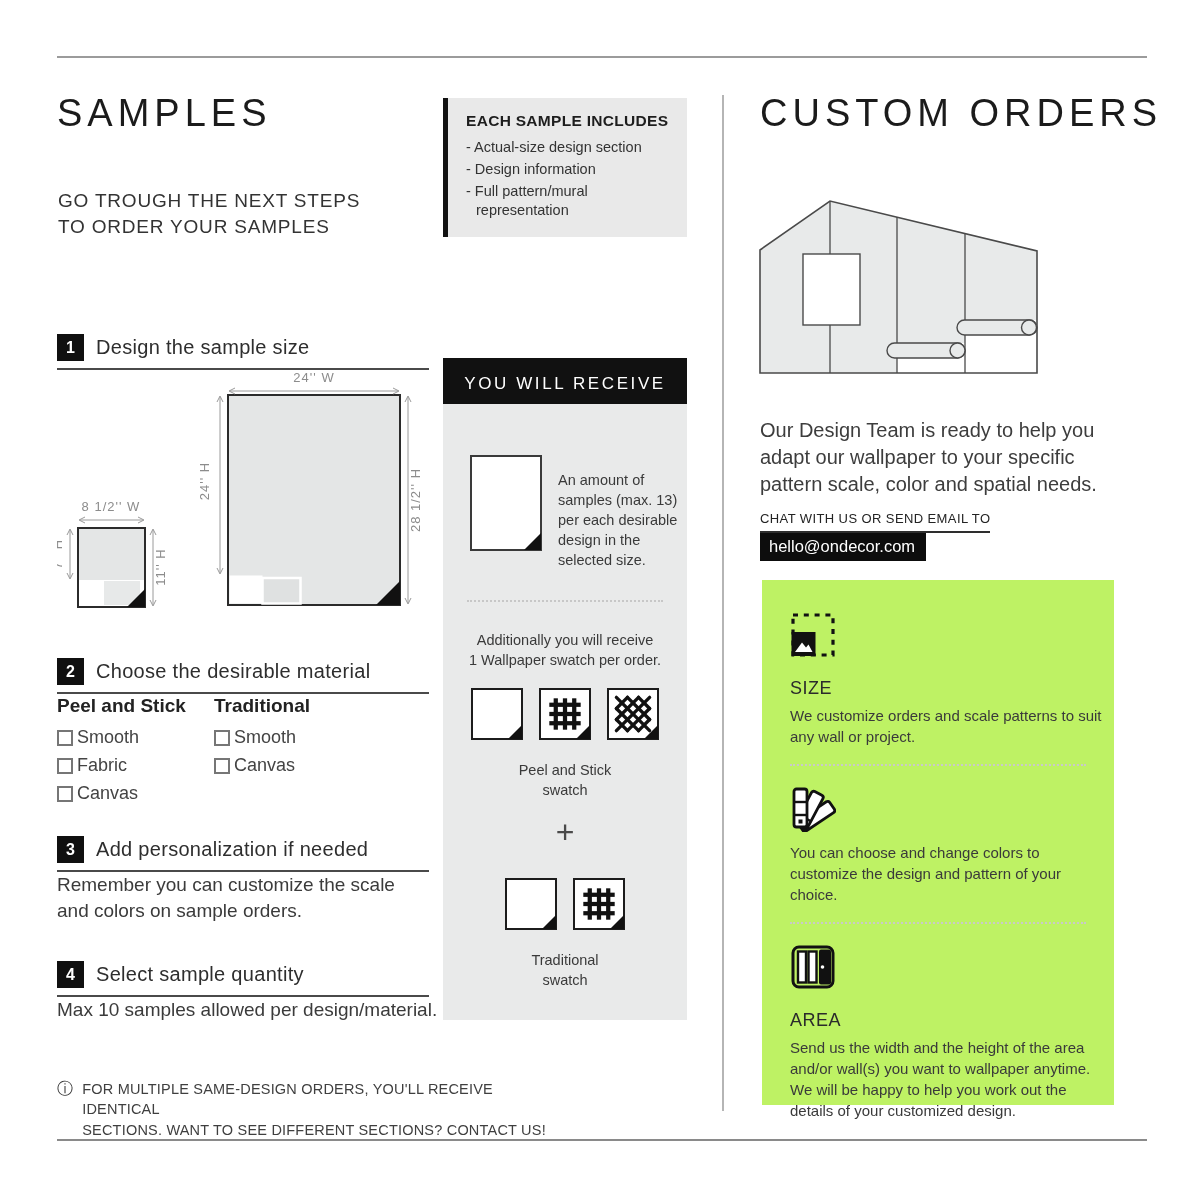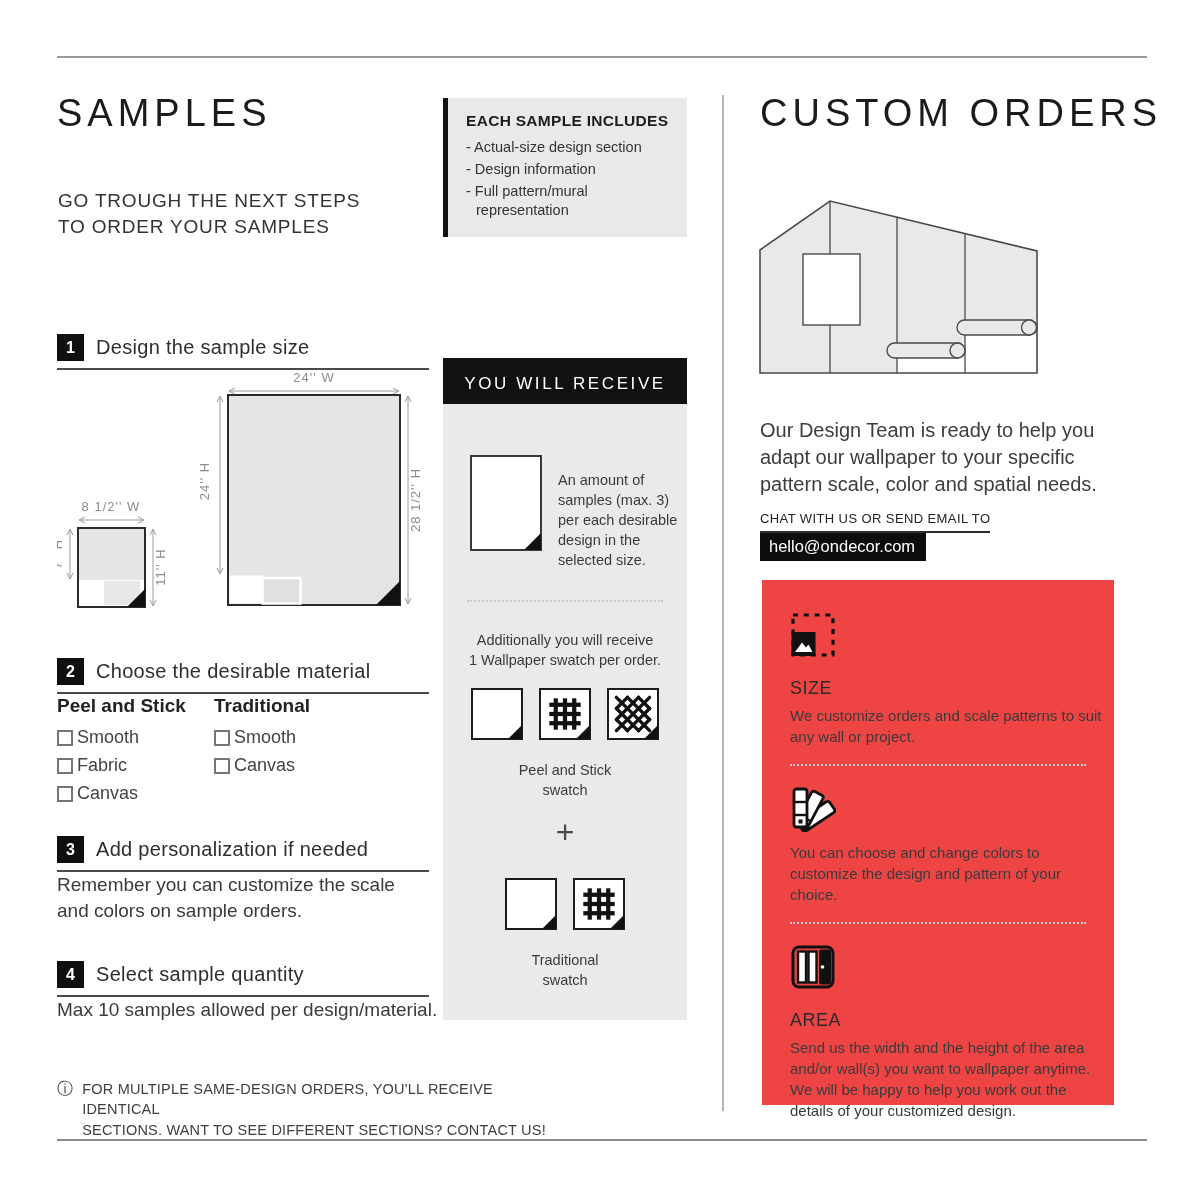--- a/index.html
+++ b/index.html
@@ -43,21 +43,21 @@
   .dotted{border-top:2px dotted #c7c7c7;}
   .center{text-align:center;}
   .swrow{display:flex;justify-content:center;gap:16px;}
   .sw{width:52px;height:52px;background:#fff;border:2px solid #1c1c1c;position:relative;box-sizing:border-box;}
   .plus{font-size:32px;color:#4a4a4a;font-weight:400;line-height:1;}
 
   
   .chat-label{font-size:13px;color:#232323;letter-spacing:.4px;border-bottom:2px solid #2e2e2e;
               display:inline-block;padding-bottom:5px;}
   .email-badge{display:inline-block;background:#0d0d0d;color:#fff;font-size:16.5px;padding:4px 11px 5px 9px;cursor:pointer;}
-  .features{background:#ef4444;box-sizing:border-box;padding:32px 28px 24px 28px;}
+  .features{background:#bef264;box-sizing:border-box;padding:32px 28px 24px 28px;}
   .feat-title{font-size:18px;color:#2b2b2b;letter-spacing:.5px;margin-top:16px;}
   .feat-text{font-size:15px;color:#3a3a3a;line-height:1.38;margin-top:7px;width:312px;}
   .feat-sep{border-top:2px dotted #c9c9c9;margin:17px 0 20px 0;}
 
   .footnote{display:flex;gap:9px;font-size:14.5px;color:#3f3f3f;line-height:1.4;letter-spacing:.2px;}
   .footnote .ic{font-size:16px;line-height:1.3;color:#333;}
 
   svg text{font-family:"Liberation Sans", sans-serif;}
 </style>
 </head>
@@ -184,21 +184,21 @@
     <div class="item">- <span>Full pattern/mural representation</span></div>
   </div>
 
   <div class="abs recv-head" style="left:443px;top:358px;width:244px;height:52px;">YOU WILL RECEIVE</div>
 
   <div class="abs recv-panel" style="left:443px;top:404px;width:244px;height:616px;">
 
     <div class="samplebox" style="left:27px;top:51px;width:68px;height:92px;">
       <div class="fold big"></div>
     </div>
-    <div class="abs smalltext" style="left:115px;top:66px;width:122px;">An amount of samples (max. 3) per each desirable design in the selected size.</div>
+    <div class="abs smalltext" style="left:115px;top:66px;width:122px;">An amount of samples (max. 13) per each desirable design in the selected size.</div>
 
     <div class="abs dotted" style="left:24px;top:196px;width:196px;"></div>
 
     <div class="abs smalltext center" style="left:10px;top:226px;width:224px;">
       <div>Additionally you will receive</div>
       <div>1 Wallpaper swatch per order.</div>
     </div>
 
     <div class="abs swrow" style="left:0;top:284px;width:244px;">
       <div class="sw">

